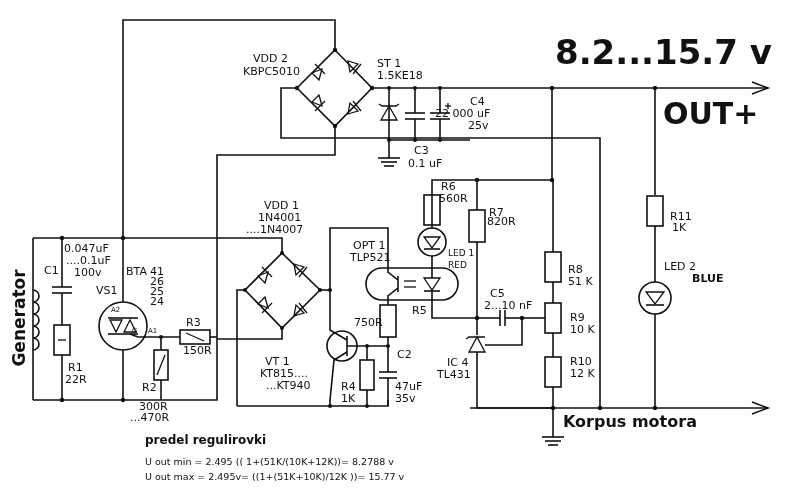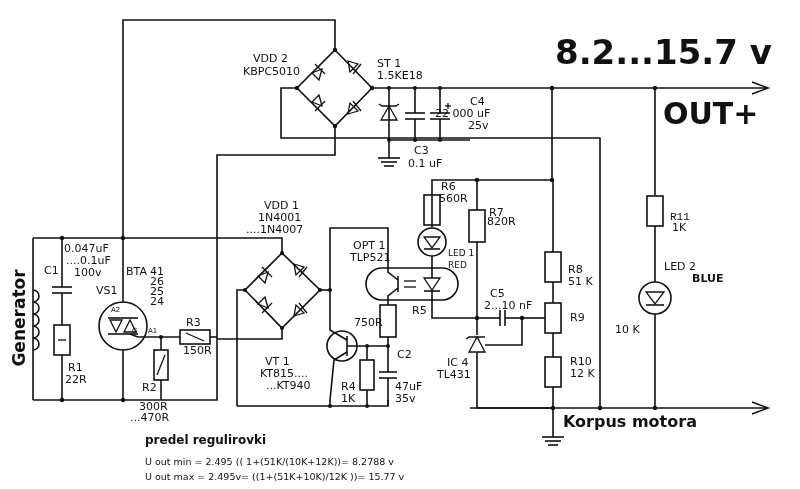--- a/index.html
+++ b/index.html
@@ -309,23 +309,23 @@
 <div class="lbl small" style="left:448px;top:260px;">RED</div>
 <div class="lbl" style="left:489px;top:207px;">R7</div>
 <div class="lbl" style="left:487px;top:216px;">820R</div>
 <div class="lbl" style="left:490px;top:288px;">C5</div>
 <div class="lbl" style="left:484px;top:300px;">2...10 nF</div>
 <div class="lbl" style="left:447px;top:357px;">IC 4</div>
 <div class="lbl" style="left:437px;top:369px;">TL431</div>
 <div class="lbl" style="left:568px;top:264px;">R8</div>
 <div class="lbl" style="left:568px;top:276px;">51 K</div>
 <div class="lbl" style="left:570px;top:312px;">R9</div>
-<div class="lbl" style="left:570px;top:324px;margin-left:45px;">10 K</div>
+<div class="lbl" style="left:570px;top:324px;">10 K</div>
 <div class="lbl" style="left:570px;top:356px;">R10</div>
 <div class="lbl" style="left:570px;top:368px;">12 K</div>
-<div class="lbl" style="left:670px;top:211px;font-family:Liberation Mono, monospace;">R11</div>
+<div class="lbl" style="left:670px;top:211px;">R11</div>
 <div class="lbl" style="left:672px;top:222px;">1K</div>
 <div class="lbl" style="left:664px;top:261px;">LED 2</div>
 <div class="lbl" style="left:692px;top:273px;font-weight:bold;">BLUE</div>
 
 <div class="big" style="left:145px;top:433px;font-size:12px;">predel regulirovki</div>
 <div class="formula" style="left:145px;top:456px;">U out min = 2.495 (( 1+(51K/(10K+12K))= 8.2788 v</div>
 <div class="formula" style="left:145px;top:471px;">U out max = 2.495v= ((1+(51K+10K)/12K ))= 15.77 v</div>
 
 </body></html>

